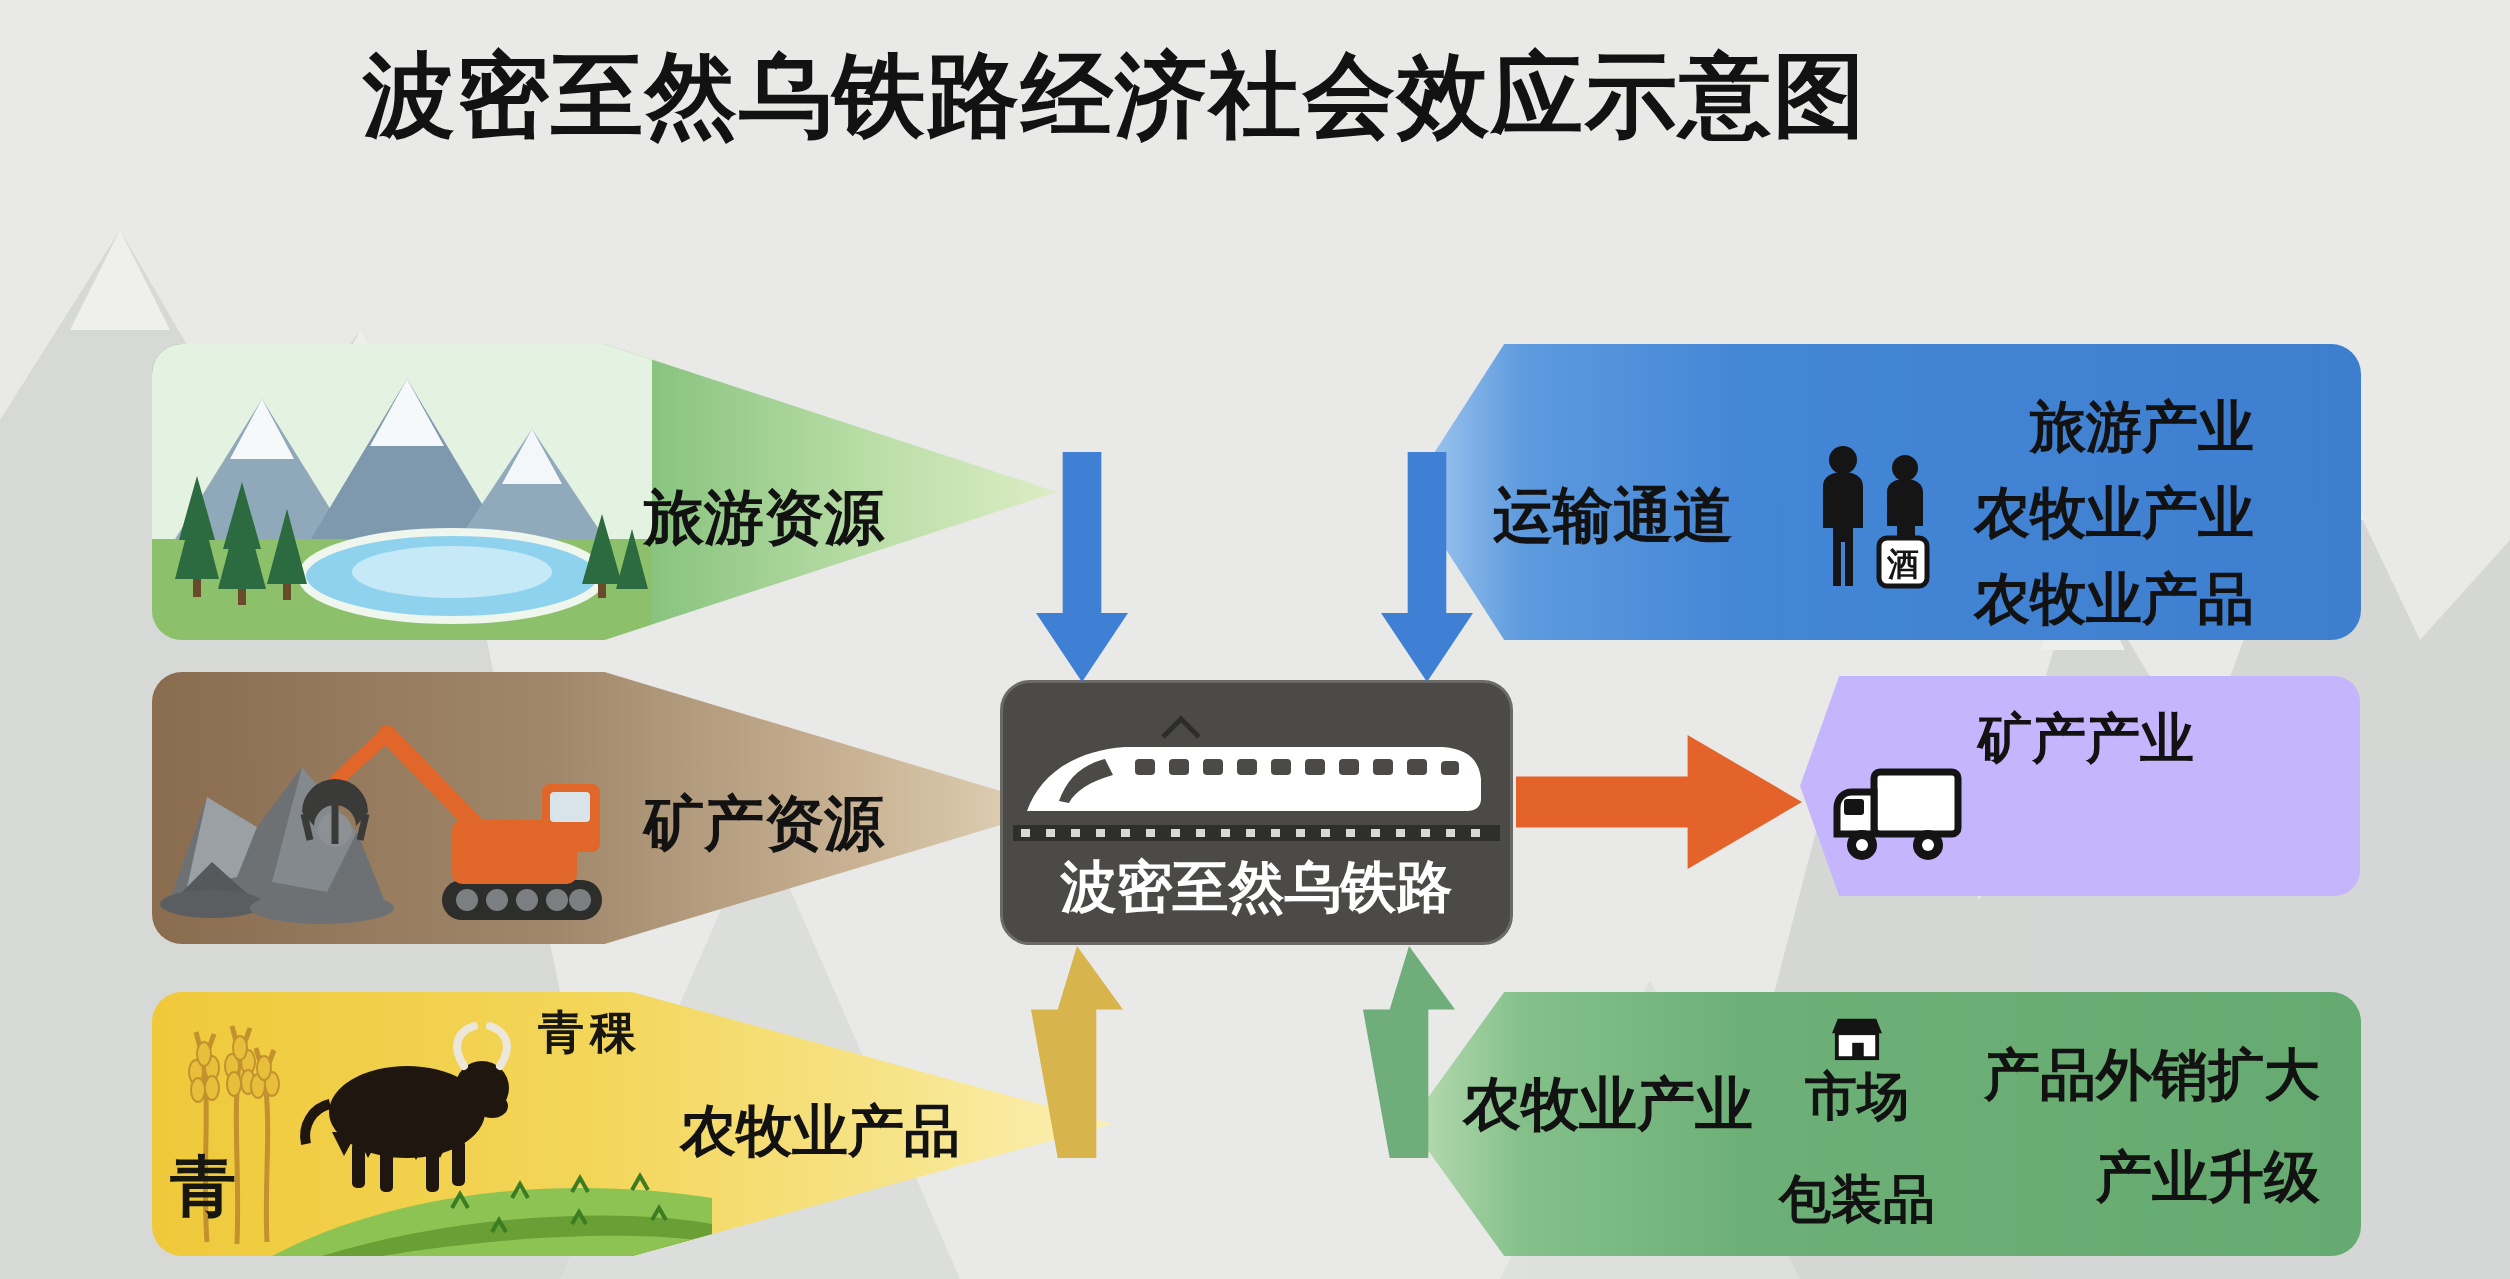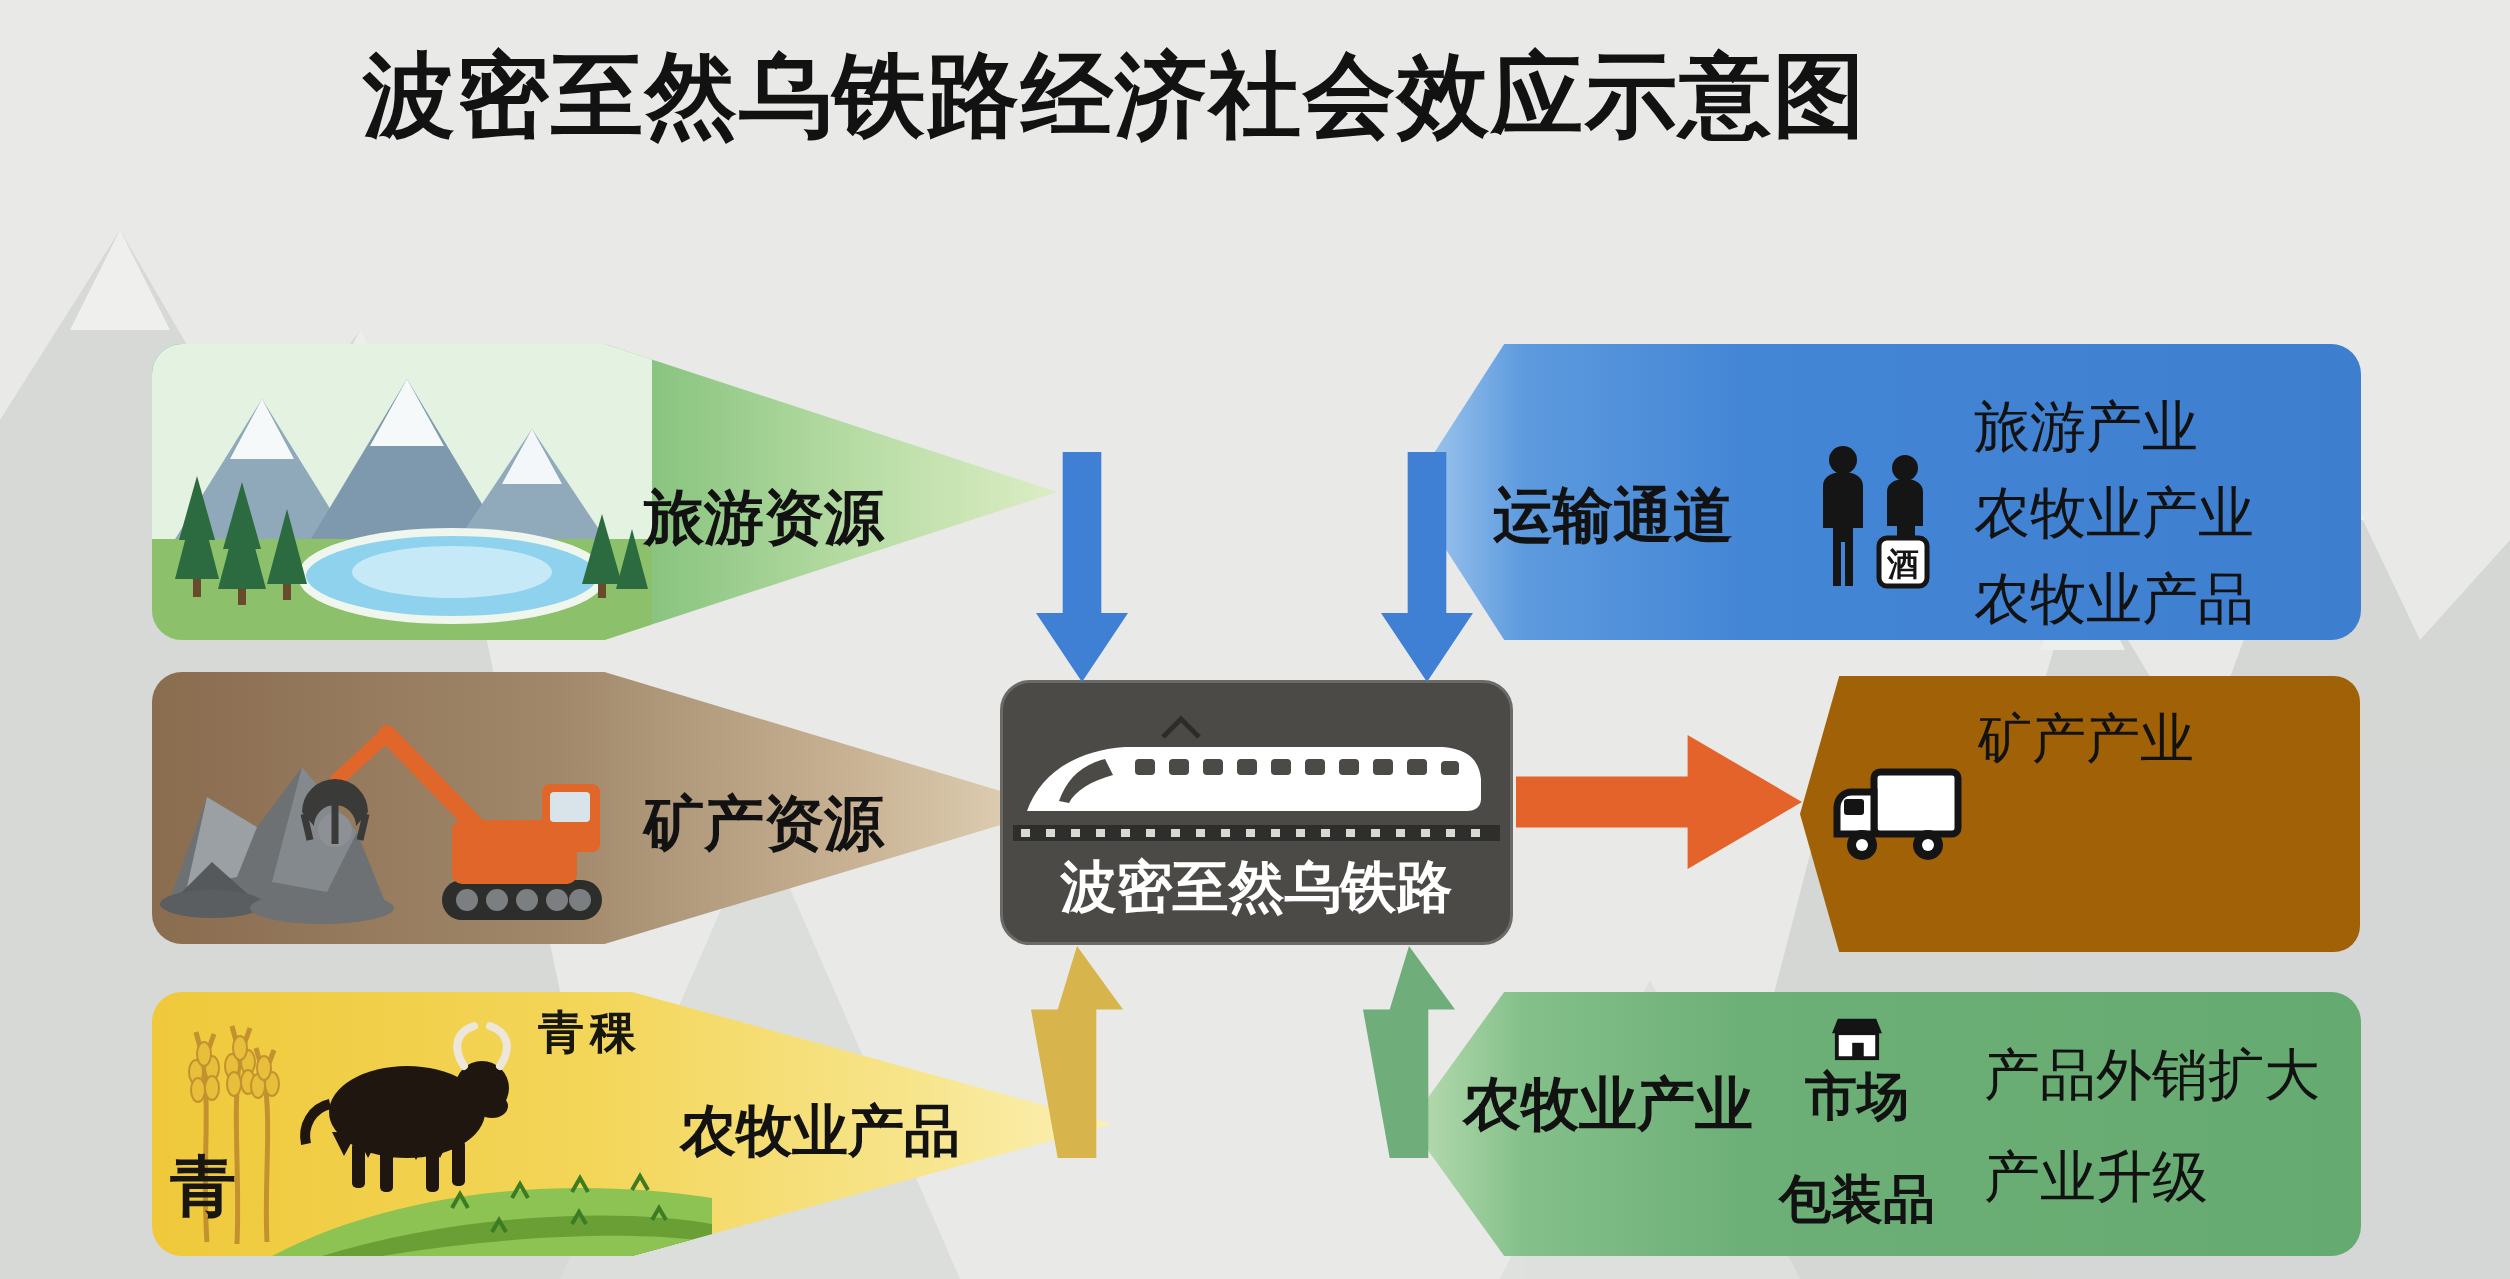--- a/index.html
+++ b/index.html
@@ -21,33 +21,33 @@
     background:linear-gradient(90deg,#4e9d58,#74b96f 45%,#b7dca4 78%,#dcedc4);}
   .b-mineral{left:152px;top:672px;width:905px;height:272px;border-radius:30px;
     clip-path:polygon(0 0,50% 0,100% 50%,50% 100%,0 100%);
     background:linear-gradient(90deg,#8a6c4f,#a1886b 45%,#c9b394 78%,#e2d4ba);}
   .b-agri{left:152px;top:992px;width:960px;height:264px;border-radius:30px;
     clip-path:polygon(0 0,50% 0,100% 50%,50% 100%,0 100%);
     background:linear-gradient(90deg,#efc93a,#f3d558 45%,#f7e489 78%,#fbf0b4);}
   .b-transport{left:1409px;top:344px;width:952px;height:296px;border-radius:30px;
     clip-path:polygon(0 50%,10% 0,100% 0,100% 100%,10% 100%);
     background:linear-gradient(90deg,#a9cdf0,#5d9ade 12%,#4486d6 35%,#3e7ecf);}
-  .b-minind{left:1800px;top:676px;width:560px;height:276px;border-radius:26px;
+  .b-minind{left:1800px;top:676px;width:560px;height:220px;border-radius:26px;
     clip-path:polygon(0 50%,7% 0,100% 0,100% 100%,7% 100%);
-    background:#a16207;}
+    background:#c4b5fd;}
   .b-agriind{left:1409px;top:992px;width:952px;height:264px;border-radius:30px;
     clip-path:polygon(0 50%,10% 0,100% 0,100% 100%,10% 100%);
     background:linear-gradient(90deg,#b9dcb2,#84c08a 12%,#6db077 35%,#65aa70);}
   .block-label{position:absolute;font-weight:900;color:#121212;white-space:nowrap;}
   .b-tourism .block-label{left:492px;top:134px;font-size:60px;}
   .b-mineral .block-label{left:492px;top:112px;font-size:60px;}
   .b-agri .block-label{left:528px;top:102px;font-size:56px;}
   .b-transport .head-label{left:84px;top:132px;font-size:60px;}
   .b-agriind .head-label{left:54px;top:74px;font-size:58px;}
-  .lines{position:absolute;font-weight:400;color:#121212;white-space:nowrap;}
+  .lines{position:absolute;font-weight:700;color:#121212;white-space:nowrap;text-align:right;}
   .b-transport .lines{left:565px;top:40px;font-size:56px;line-height:86px;}
   .b-minind .lines{left:178px;top:22px;font-size:54px;line-height:80px;}
   .b-agriind .lines{left:575px;top:32px;font-size:56px;line-height:102px;}
   .illus{position:absolute;left:0;top:0;}
   .people-svg{position:absolute;left:400px;top:98px;width:132px;height:150px;}
   .truck-svg{position:absolute;left:32px;top:66px;width:130px;height:140px;}
   .market-col{position:absolute;left:368px;top:22px;width:160px;text-align:center;
     font-weight:900;color:#121212;}
   .market-col .shop{margin:0 auto;width:64px;height:48px;}
   .market-col .m-label{font-size:52px;}

